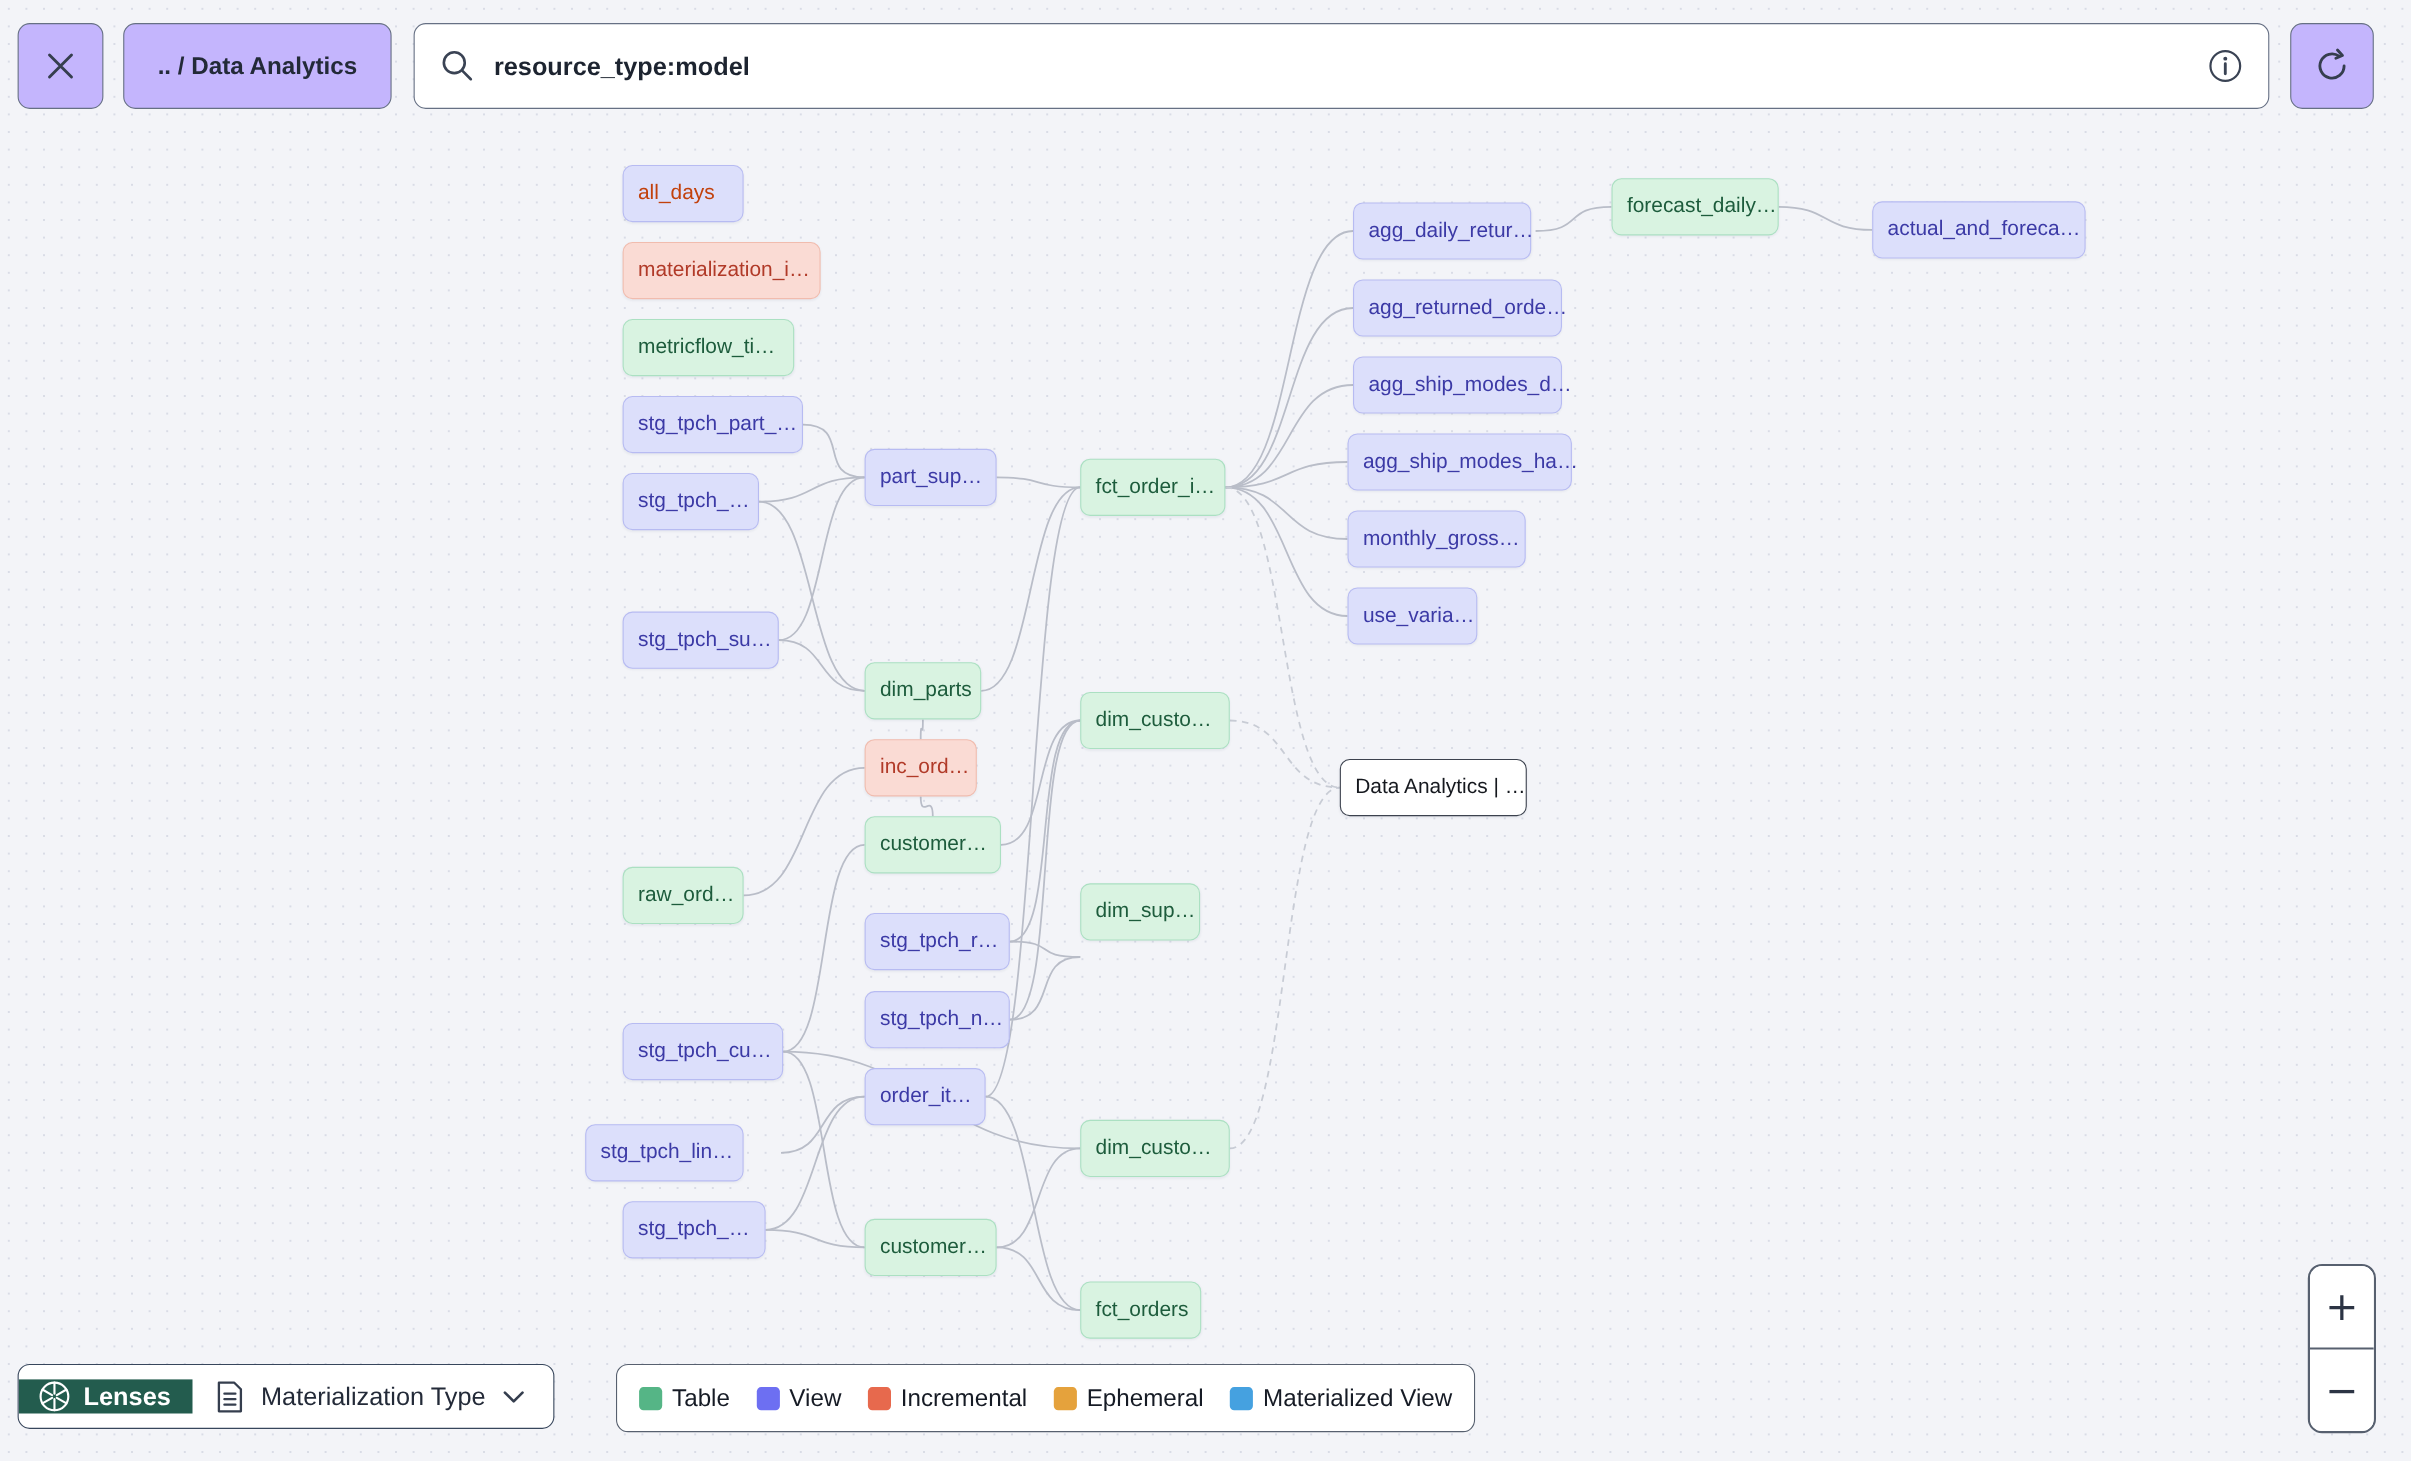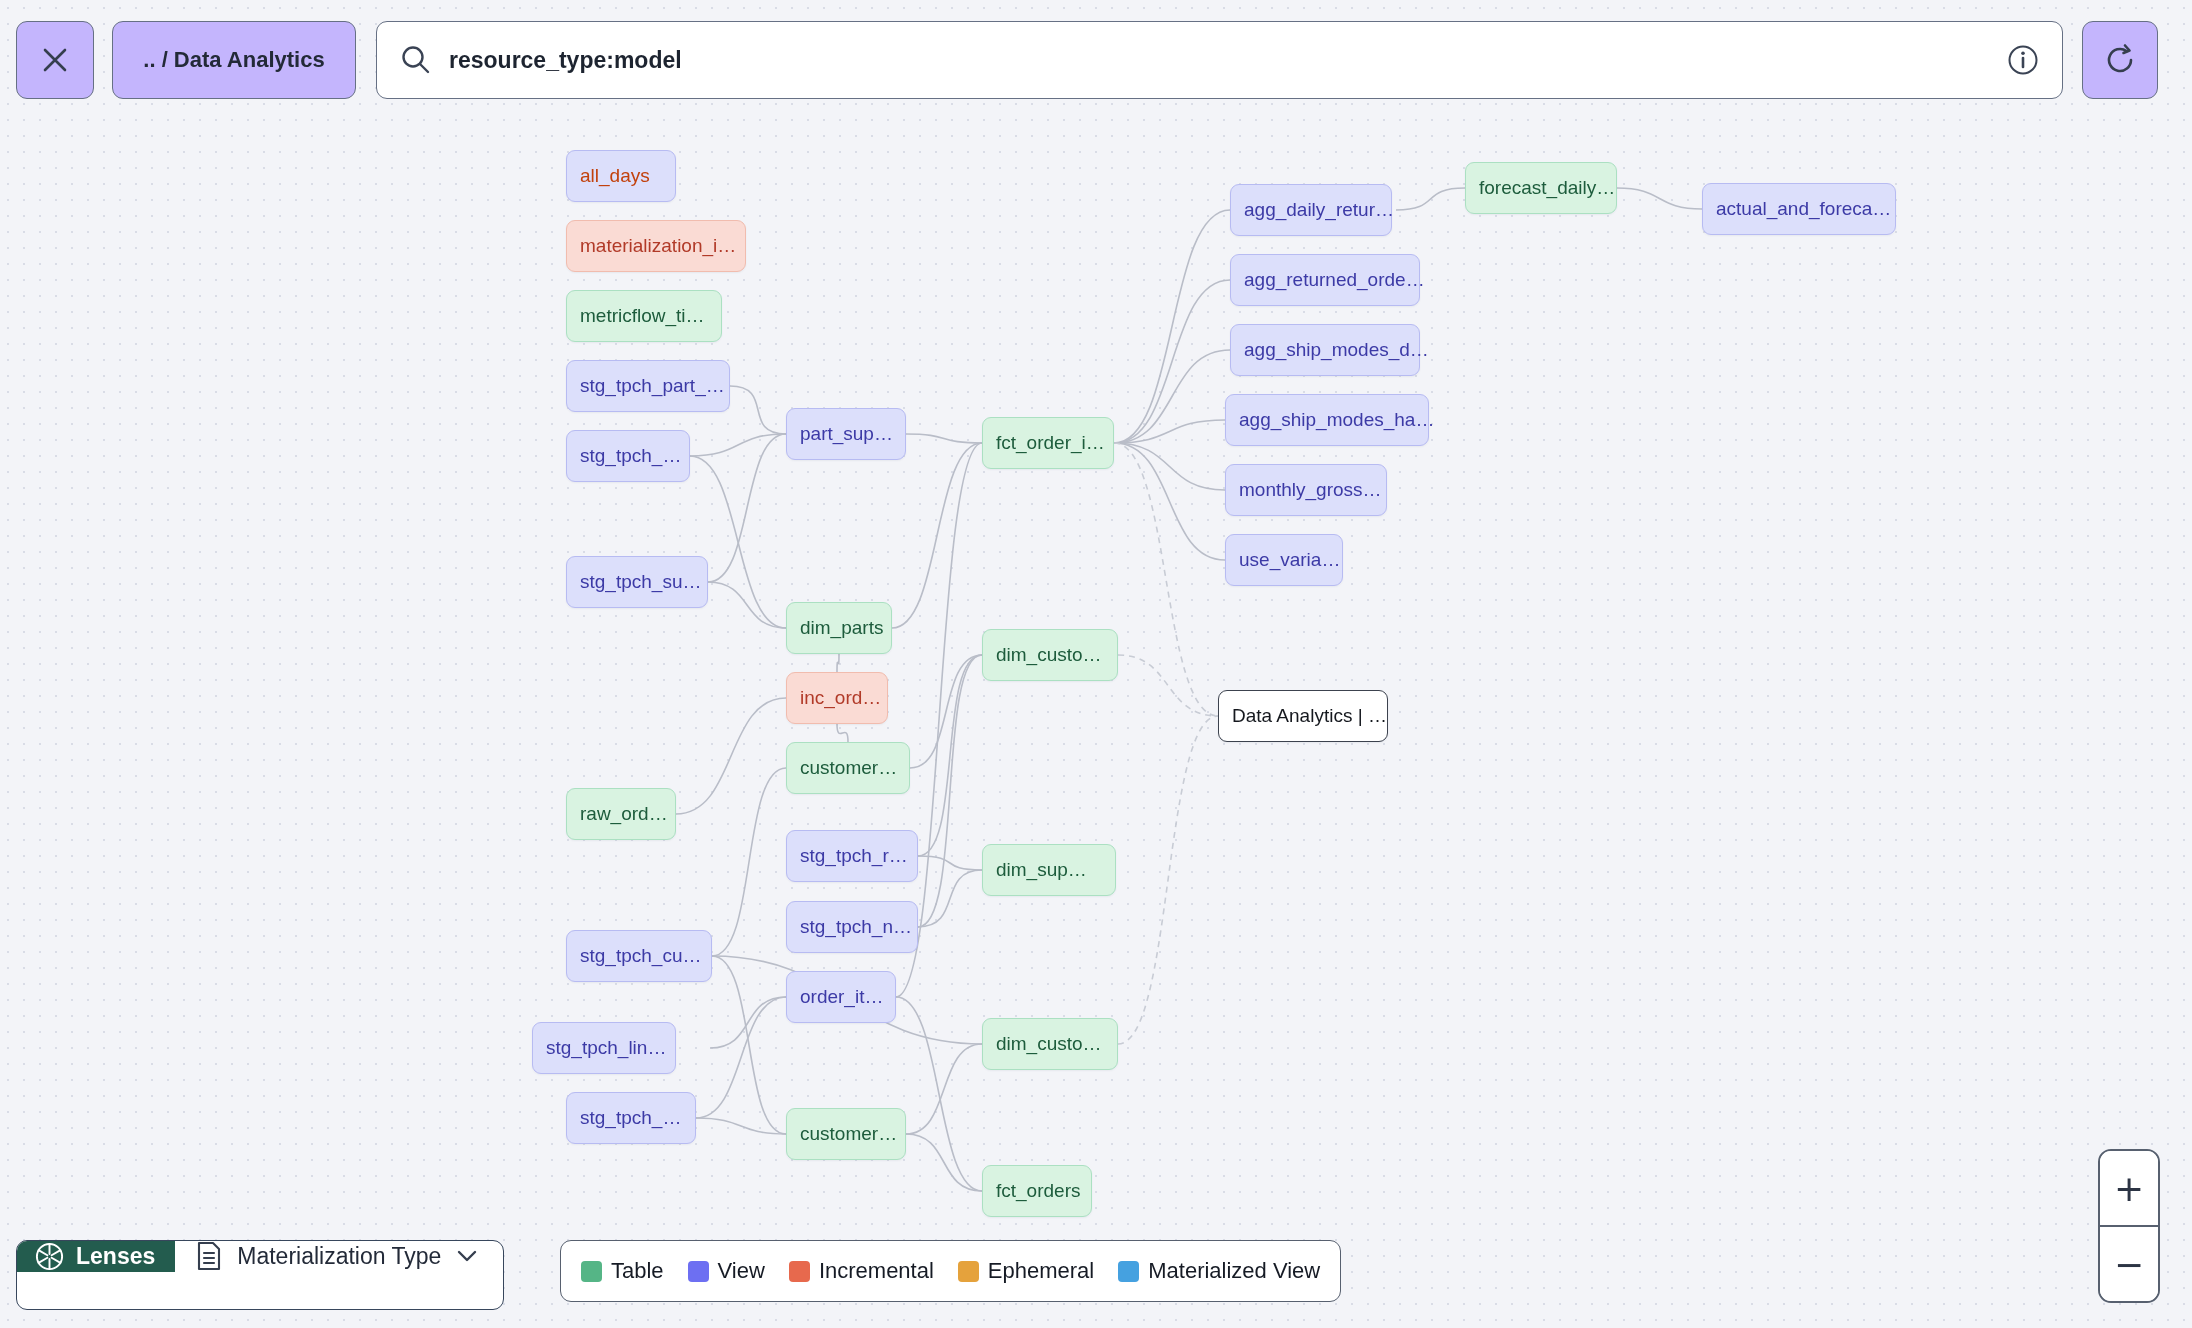--- a/index.html
+++ b/index.html
@@ -51,22 +51,22 @@
     padding:0 22px;
   }
   #search-bar input {
     flex:1; border:none; outline:none;
     font-family:inherit; font-size:23px; color:#1d2430;
     margin-left:16px; background:transparent;font-weight:bold;
   }
   #refresh-btn { left:2082px; width:76px; }
   
   #lens-control {
-    position:absolute; left:16px; top:1240px; height:70px;
-    display:flex; align-items:flex-start;
+    position:absolute; left:16px; top:1240px; height:59px;
+    display:flex; align-items:center;
     border-radius:11px;
     border:1.8px solid #37465c;
     overflow:hidden;
     background:#ffffff;
     cursor:pointer;
   }
   #lens-left {
     background:#235c4e; color:#ffffff;
     display:flex; align-items:center; gap:11px;
     padding:0 20px 0 17px;
@@ -160,21 +160,21 @@
       <div class="node" style="left: 566px; top: 788px; width: 110px; background: rgb(217, 243, 225); border-color: rgb(171, 224, 194); color: rgb(29, 92, 60);">raw_ord…</div>
       <div class="node" style="left: 786px; top: 830px; width: 132px; background: rgb(220, 223, 251); border-color: rgb(183, 187, 242); color: rgb(60, 58, 166);">stg_tpch_r…</div>
       <div class="node" style="left: 786px; top: 901px; width: 132px; background: rgb(220, 223, 251); border-color: rgb(183, 187, 242); color: rgb(60, 58, 166);">stg_tpch_n…</div>
       <div class="node" style="left: 566px; top: 930px; width: 146px; background: rgb(220, 223, 251); border-color: rgb(183, 187, 242); color: rgb(60, 58, 166);">stg_tpch_cu…</div>
       <div class="node" style="left: 786px; top: 971px; width: 110px; background: rgb(220, 223, 251); border-color: rgb(183, 187, 242); color: rgb(60, 58, 166);">order_it…</div>
       <div class="node" style="left: 532px; top: 1022px; width: 144px; background: rgb(220, 223, 251); border-color: rgb(183, 187, 242); color: rgb(60, 58, 166);">stg_tpch_lin…</div>
       <div class="node" style="left: 566px; top: 1092px; width: 130px; background: rgb(220, 223, 251); border-color: rgb(183, 187, 242); color: rgb(60, 58, 166);">stg_tpch_…</div>
       <div class="node" style="left: 786px; top: 1108px; width: 120px; background: rgb(217, 243, 225); border-color: rgb(171, 224, 194); color: rgb(29, 92, 60);">customer…</div>
       <div class="node" style="left: 982px; top: 417px; width: 132px; background: rgb(217, 243, 225); border-color: rgb(171, 224, 194); color: rgb(29, 92, 60);">fct_order_i…</div>
       <div class="node" style="left: 982px; top: 629px; width: 136px; background: rgb(217, 243, 225); border-color: rgb(171, 224, 194); color: rgb(29, 92, 60);">dim_custo…</div>
-      <div class="node" style="left: 982px; top: 844px; width: 134px; background: rgb(217, 243, 225); border-color: rgb(171, 224, 194); color: rgb(29, 92, 60);">dim_sup…</div>
+      <div class="node" style="left: 982px; top: 803px; width: 109px; background: rgb(217, 243, 225); border-color: rgb(171, 224, 194); color: rgb(29, 92, 60);">dim_sup…</div>
       <div class="node" style="left: 982px; top: 1018px; width: 136px; background: rgb(217, 243, 225); border-color: rgb(171, 224, 194); color: rgb(29, 92, 60);">dim_custo…</div>
       <div class="node" style="left: 982px; top: 1165px; width: 110px; background: rgb(217, 243, 225); border-color: rgb(171, 224, 194); color: rgb(29, 92, 60);">fct_orders</div>
       <div class="node" style="left: 1230px; top: 184px; width: 162px; background: rgb(220, 223, 251); border-color: rgb(183, 187, 242); color: rgb(60, 58, 166);">agg_daily_retur…</div>
       <div class="node" style="left: 1230px; top: 254px; width: 190px; background: rgb(220, 223, 251); border-color: rgb(183, 187, 242); color: rgb(60, 58, 166);">agg_returned_orde…</div>
       <div class="node" style="left: 1230px; top: 324px; width: 190px; background: rgb(220, 223, 251); border-color: rgb(183, 187, 242); color: rgb(60, 58, 166);">agg_ship_modes_d…</div>
       <div class="node" style="left: 1225px; top: 394px; width: 204px; background: rgb(220, 223, 251); border-color: rgb(183, 187, 242); color: rgb(60, 58, 166);">agg_ship_modes_ha…</div>
       <div class="node" style="left: 1225px; top: 464px; width: 162px; background: rgb(220, 223, 251); border-color: rgb(183, 187, 242); color: rgb(60, 58, 166);">monthly_gross…</div>
       <div class="node" style="left: 1225px; top: 534px; width: 118px; background: rgb(220, 223, 251); border-color: rgb(183, 187, 242); color: rgb(60, 58, 166);">use_varia…</div>
       <div class="node" style="left: 1465px; top: 162px; width: 152px; background: rgb(217, 243, 225); border-color: rgb(171, 224, 194); color: rgb(29, 92, 60);">forecast_daily…</div>
       <div class="node" style="left: 1702px; top: 183px; width: 194px; background: rgb(220, 223, 251); border-color: rgb(183, 187, 242); color: rgb(60, 58, 166);">actual_and_foreca…</div>

